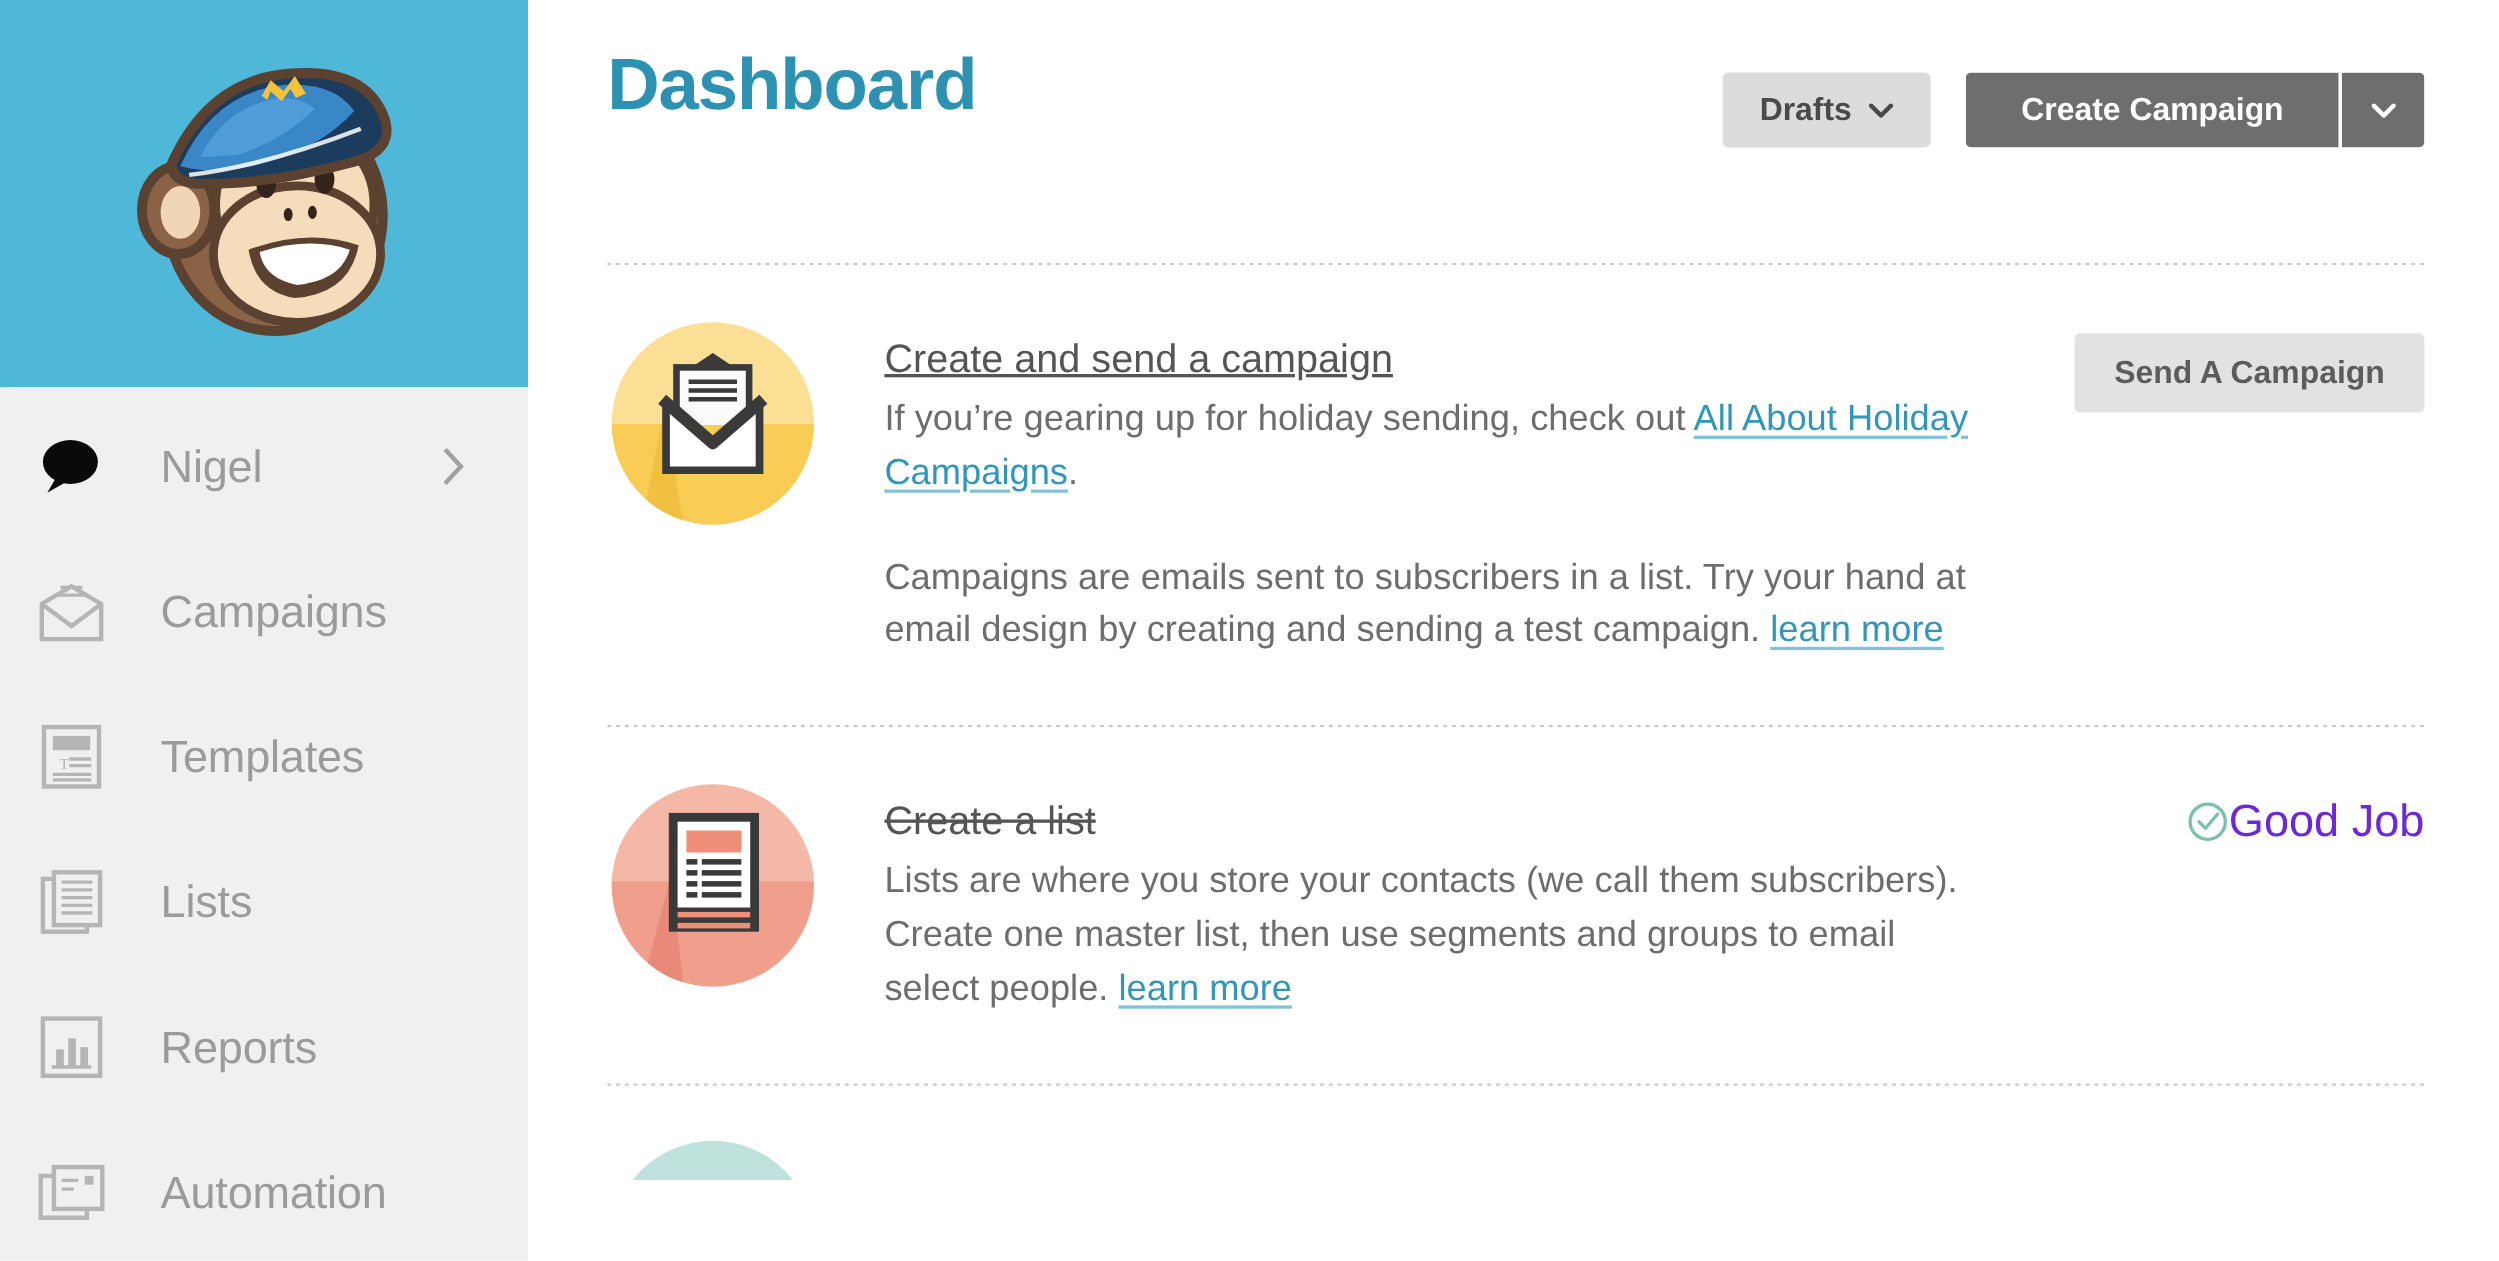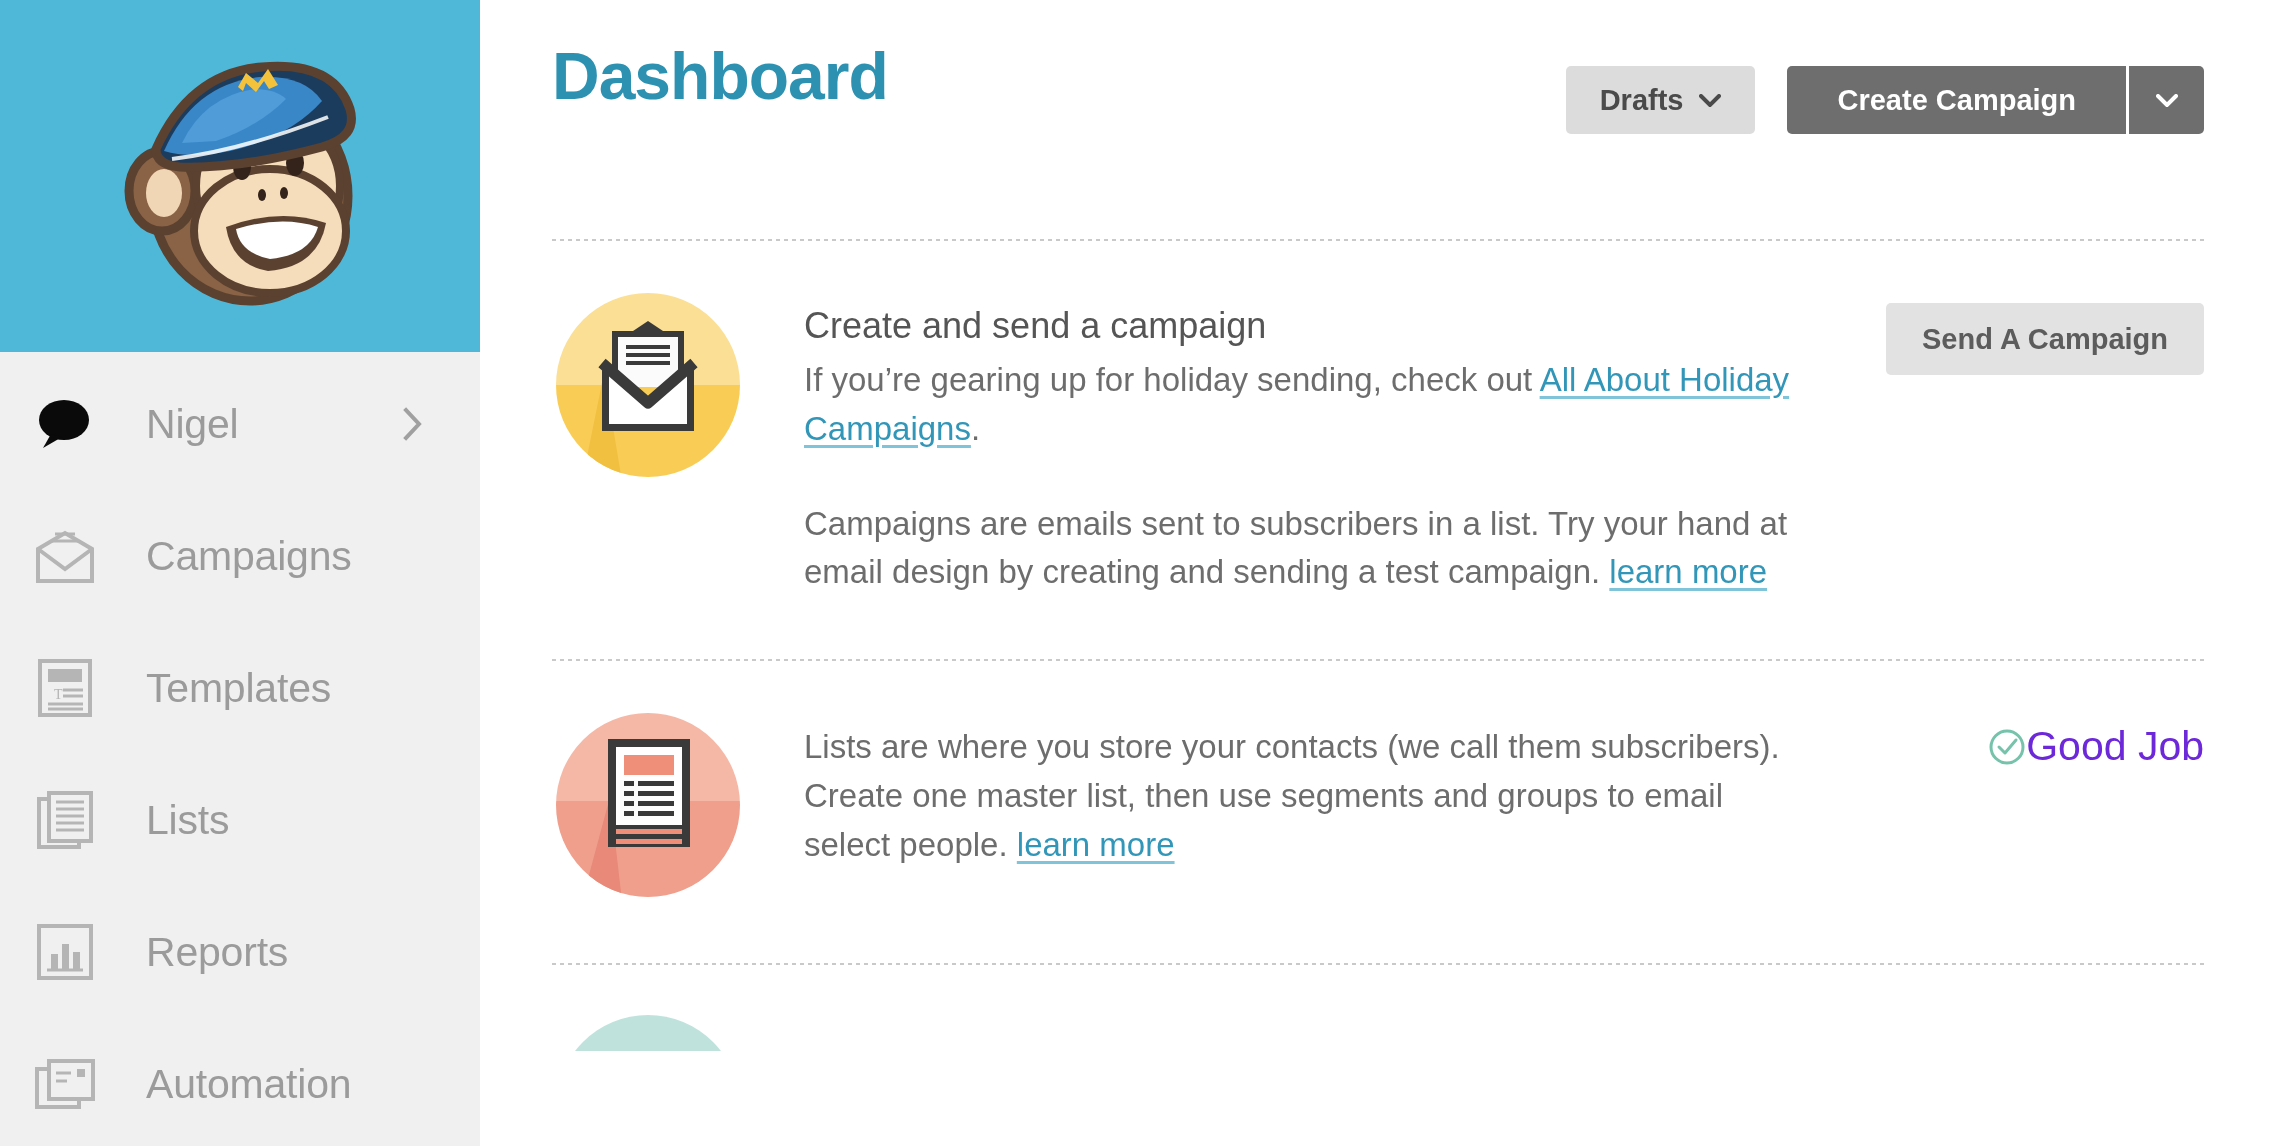--- a/index.html
+++ b/index.html
@@ -170,20 +170,21 @@
     flex:1 1 auto;
     margin-left:60px;
     padding-top:14px;
     max-width:1000px;
   }
   .card-heading {
     font-size:36px;
     color:#555555;
     line-height:1.25;
     margin-bottom:8px;
+    text-decoration:underline;
   }
   .card-heading.done { text-decoration:line-through; }
   .card-text {
     font-size:33px;
     color:#6d6d6d;
     line-height:1.48;
   }
   .card-text + .card-text { margin-top:46px; }
   a.link {
     color:#3296b8;
@@ -438,20 +439,21 @@
             <rect x="86" y="92" width="36" height="5"></rect>
             <rect x="72" y="102" width="10" height="5"></rect>
             <rect x="86" y="102" width="36" height="5"></rect>
           </g>
           <rect x="64" y="120" width="66" height="5" fill="#ef8e79"></rect>
           <rect x="64" y="130" width="66" height="5" fill="#ef8e79"></rect>
         </svg>
       </div>
 
       <div class="card-body">
+        <div class="card-heading done">Create a list</div>
         <p class="card-text">
           <span>Lists are where you store your contacts (we call them subscribers). Create one master list, then use segments and groups to email select people. </span><a class="link">learn more</a>
         </p>
       </div>
 
       <div class="card-action">
         <div class="good-job">
           <svg width="38" height="38" viewBox="0 0 38 38">
             <circle cx="19" cy="19" r="16" fill="none" stroke="#76c2ab" stroke-width="3"></circle>
             <path d="M11 19 L17 25 L28 12" fill="none" stroke="#76c2ab" stroke-width="3" stroke-linecap="round" stroke-linejoin="round"></path>

